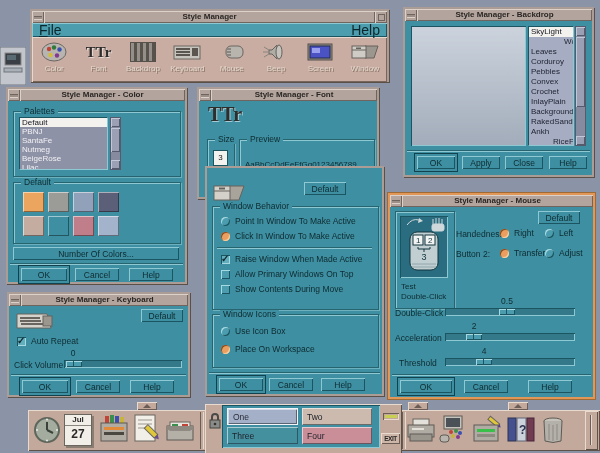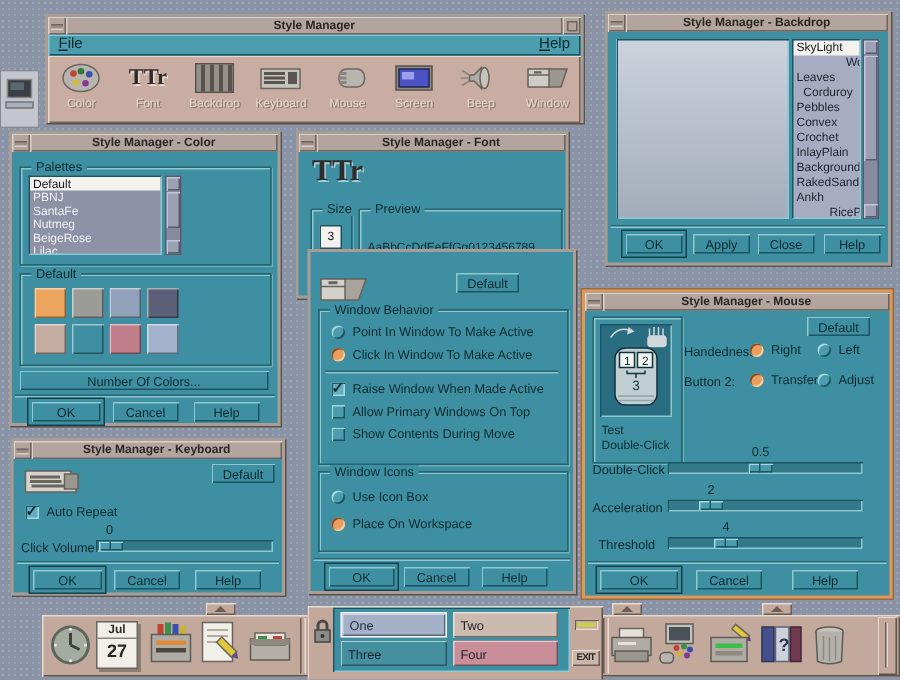--- a/index.html
+++ b/index.html
@@ -34,21 +34,21 @@
   .radio{display:inline-block;width:9px;height:9px;border-radius:50%;background:#4b9cae;box-shadow:inset 1px 1px 0 #a6d8e0,inset -1px -1px 0 #1c5562;vertical-align:middle;}
   .radio.sel{background:#ea9f60;box-shadow:inset 1px 1px 0 #8a4d1e,inset -1px -1px 0 #f7cf9e;}
   .check{display:inline-block;width:9px;height:9px;background:#4b9cae;box-shadow:inset 1px 1px 0 #a6d8e0,inset -1px -1px 0 #1c5562;vertical-align:middle;position:relative;}
   .check.on{background:#62aebe;box-shadow:inset 1px 1px 0 #1c5562,inset -1px -1px 0 #a6d8e0;}
   .check.on::after{content:"\2713";position:absolute;left:0px;top:-2px;font-size:10px;font-weight:bold;color:#10272c;}
   .row{position:absolute;display:flex;align-items:center;gap:5px;}
   .slider{position:absolute;height:8px;background:#34798a;box-shadow:inset 1px 1px 0 #1c5562,inset -1px -1px 0 #8ec8d2;}
   .slider .sthumb{position:absolute;top:1px;width:16px;height:6px;background:#4b9cae;box-shadow:inset 1px 1px 0 #a6d8e0,inset -1px -1px 0 #1c5562;}
   .slider .sthumb::after{content:"";position:absolute;left:7px;top:0;bottom:0;width:1px;background:#1c5562;}
   .sval{position:absolute;font-size:8.5px;color:#0e2b31;transform:translateX(-50%);}
-  .menubar{height:14px;background:#4c9dad;box-shadow:inset 1px 1px 0 #8ec8d2,inset -1px -1px 0 #1c5562;position:relative;font-size:10px;color:#0b272d;}
+  .menubar{height:14px;background:#4c9dad;box-shadow:inset 1px 1px 0 #8ec8d2,inset -1px -1px 0 #1c5562;position:relative;font-size:14px;color:#0b272d;}
   .menu-item{display:block;line-height:14px;padding:0 7px;}
   .menu-item::first-letter{text-decoration:underline;}
   .micons{display:flex;height:45px;background:#c9aca2;box-shadow:inset 1px 1px 0 #e8d8cd,inset -1px -1px 0 #776659;}
   .mcell{flex:1;display:flex;flex-direction:column;align-items:center;justify-content:flex-start;padding-top:4px;}
   .mcell .art{height:22px;display:flex;align-items:center;justify-content:center;}
   .mlabel{font-size:8px;color:#e2d6cb;text-shadow:1px 1px 0 #8a7668;margin-top:1px;}
   .fontlogo{display:block;font-family:"Liberation Serif",serif;font-weight:bold;color:#2f2d2b;text-shadow:1px 1px 0 rgba(255,255,255,.55);}
   .tab{position:absolute;width:20px;height:8px;background:#c2a99c;box-shadow:inset 1px 1px 0 #e8dacf,inset -1px -1px 0 #6b5d55;}
   .tab::after{content:"";position:absolute;left:6px;top:2px;width:0;height:0;border-left:4px solid transparent;border-right:4px solid transparent;border-bottom:4px solid #6b5d55;}
   .ws-btn{position:absolute;box-sizing:border-box;font-size:8.5px;color:#20242c;padding-left:5px;display:flex;align-items:center;box-shadow:inset 1px 1px 0 rgba(255,255,255,.55),inset -1px -1px 0 rgba(30,40,50,.55);}
@@ -124,43 +124,43 @@
             <rect x="7" y="4" width="5" height="2" fill="#8a867f"></rect>
             <rect x="7" y="7" width="5" height="2" fill="#8a867f"></rect>
             <rect x="7" y="10" width="5" height="2" fill="#8a867f"></rect>
           </svg>
       </span>
       <span class="mlabel">Mouse</span>
     </div>
     <div class="mcell">
       <span class="art">
         <svg width="26" height="18">
-            <rect x="1" y="1" width="24" height="16" fill="#8e8a84" stroke="#55504a"></rect>
-            <rect x="3" y="3" width="20" height="12" fill="#4a52c4" stroke="#23284f"></rect>
-            <rect x="5" y="5" width="8" height="5" fill="#9aa0ee"></rect>
-          </svg>
-      </span>
-      <span class="mlabel">Screen</span>
-    </div>
-    <div class="mcell">
-      <span class="art">
-        <svg width="26" height="18">
             <path d="M14 2 L9 7 H6 V11 H9 L14 16 Z" fill="#b0aca6" stroke="#66625c"></path>
             <ellipse cx="16" cy="9" rx="3" ry="7" fill="#c6c2bc" stroke="#66625c"></ellipse>
             <g stroke="#8a867f">
               <line x1="1" y1="4" x2="6" y2="7"></line>
               <line x1="0" y1="9" x2="5" y2="9"></line>
               <line x1="1" y1="14" x2="6" y2="11"></line>
             </g>
           </svg>
       </span>
       <span class="mlabel">Beep</span>
     </div>
     <div class="mcell">
       <span class="art">
+        <svg width="26" height="18">
+            <rect x="1" y="1" width="24" height="16" fill="#8e8a84" stroke="#55504a"></rect>
+            <rect x="3" y="3" width="20" height="12" fill="#4a52c4" stroke="#23284f"></rect>
+            <rect x="5" y="5" width="8" height="5" fill="#9aa0ee"></rect>
+          </svg>
+      </span>
+      <span class="mlabel">Screen</span>
+    </div>
+    <div class="mcell">
+      <span class="art">
         <svg width="28" height="16">
             <path d="M14 2 L27 2 L23 14 L14 14 Z" fill="#9b978f" stroke="#66625c"></path>
             <rect x="1" y="2" width="14" height="12" fill="#cfccc6" stroke="#66625c"></rect>
             <line x1="1" y1="6" x2="15" y2="6" stroke="#66625c"></line>
             <rect x="5" y="3.5" width="5" height="1.5" fill="#66625c"></rect>
           </svg>
       </span>
       <span class="mlabel">Window</span>
     </div>
   </div>
@@ -169,21 +169,21 @@
 <div class="win" id="win-backdrop" style="left:403px;top:7px;width:191px;height:170px;">
   <div class="tbar">
       <div class="tbtn"></div>
     <div class="ttext">Style Manager - Backdrop</div>
     </div>
   <div style="position:absolute;left:6px;top:17px;width:115px;height:120px;background:linear-gradient(#ccd3dd,#a2acba);box-shadow:inset 1px 1px 0 #1c5562,inset -1px -1px 0 #8ec8d2;"></div>
   <div class="list" style="left:123px;top:17px;width:46px;height:120px;background:#a6adc2;font-size:8px;color:#1d2030;">
     <div class="li" style="height:10px;line-height:10px;background:#f4f2ee;color:#14141c;">SkyLight</div>
     <div class="li" style="height:10px;line-height:10px;padding-left:35px;">Wooly</div>
     <div class="li" style="height:10px;line-height:10px;">Leaves</div>
-    <div class="li" style="height:10px;line-height:10px;text-align:center;">Corduroy</div>
+    <div class="li" style="height:10px;line-height:10px;">Corduroy</div>
     <div class="li" style="height:10px;line-height:10px;">Pebbles</div>
     <div class="li" style="height:10px;line-height:10px;">Convex</div>
     <div class="li" style="height:10px;line-height:10px;">Crochet</div>
     <div class="li" style="height:10px;line-height:10px;">InlayPlain</div>
     <div class="li" style="height:10px;line-height:10px;">Background</div>
     <div class="li" style="height:10px;line-height:10px;">RakedSand</div>
     <div class="li" style="height:10px;line-height:10px;">Ankh</div>
     <div class="li" style="height:10px;line-height:10px;padding-left:24px;">RicePaper</div>
   </div>
   <div class="sbar" style="left:170px;top:17px;width:11px;height:120px;">

